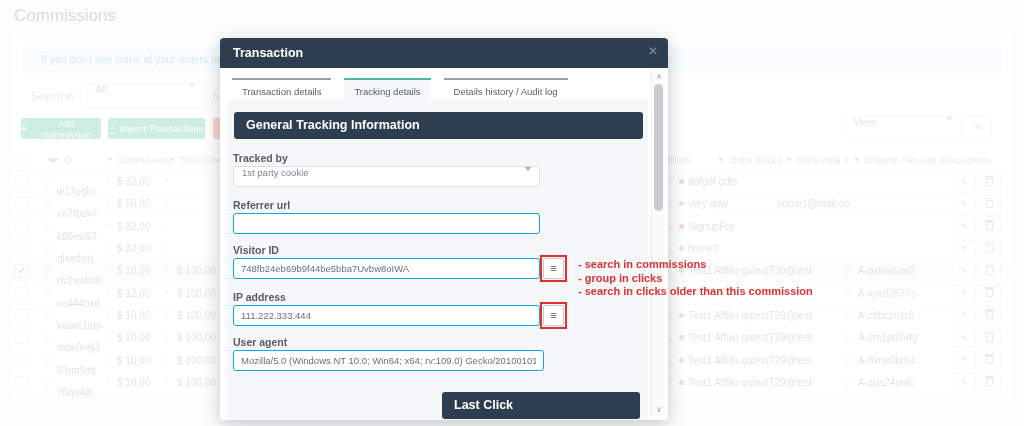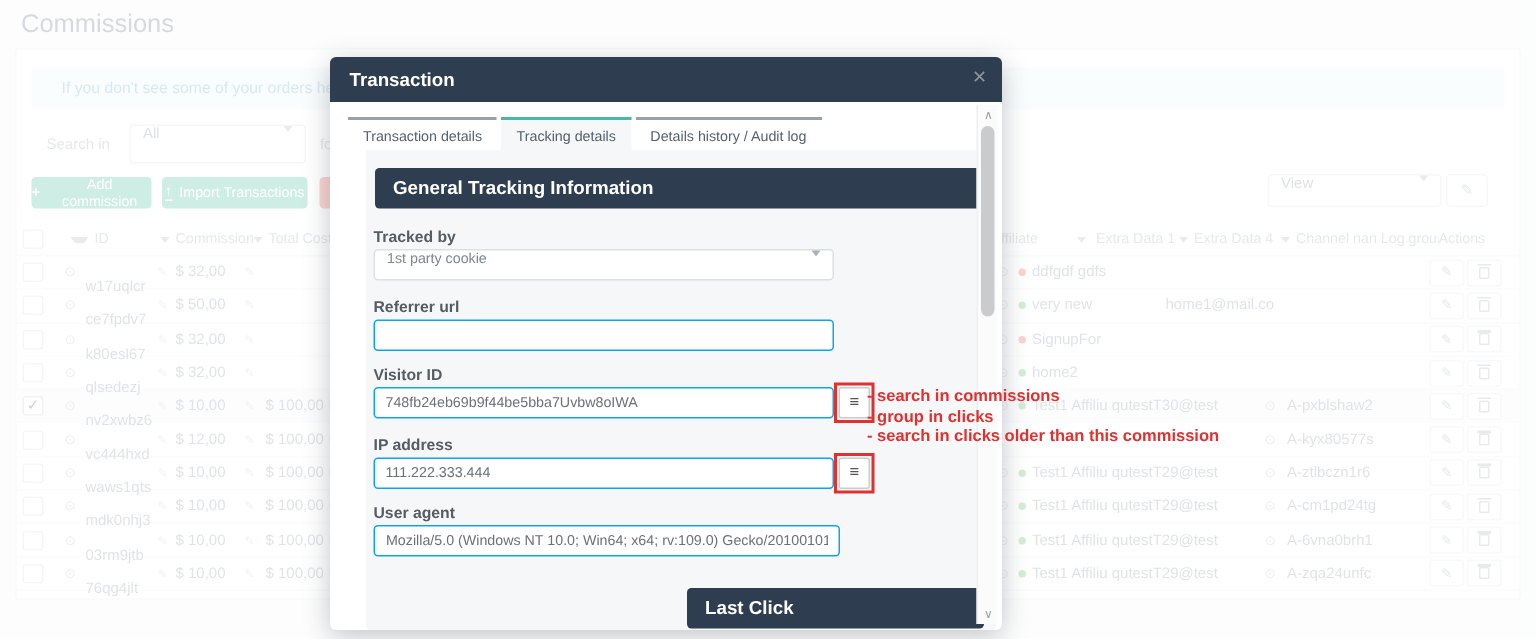--- a/index.html
+++ b/index.html
@@ -59,24 +59,24 @@
   .h-aff { width:57px; } .h-ed1 { width:58px;text-align:center; } .h-ed4 { width:58px; } .h-chan { width:95px; overflow:hidden; } .h-act { width:44px; margin-right:10px; }
 
   
   .backdrop { position:absolute; inset:0; background:rgba(255,255,255,0.75); z-index:2; }
 
   
   .modal { position:absolute; left:220px; top:38px; width:448px; height:382px; z-index:3; background:#fff; border-radius:4px; box-shadow:0 4px 18px rgba(40,50,60,0.28); }
   .modal-header { position:absolute; left:0; top:0; width:100%; height:30px; background:#2e3d4f; border-radius:4px 4px 0 0; display:flex; align-items:center; }
   .modal-title { margin-left:13px; color:#fff; font-size:12.5px; font-weight:bold; }
   .modal-close { position:absolute; right:10px; top:7px; color:#8a94a0; font-size:12px; font-weight:bold; line-height:1; }
-  .tabs { position:absolute; left:12px; top:40px; display:flex; gap:3px;align-items:flex-end; }
+  .tabs { position:absolute; left:12px; top:40px; display:flex; gap:13px;align-items:flex-end; }
   .tab { border-top:2px solid #9aa0a6; padding:6px 10px 5px 10px; font-size:9.5px; color:#55616d; background:transparent; }
   .tab.active { border-top-color:#4db6a2; background:#f6f7f8; }
-  .panel { position:absolute; left:24px; top:62px; width:420px; height:320px; background:#f6f7f8; border-radius:0 0 3px 3px; }
+  .panel { position:absolute; left:8px; top:62px; width:420px; height:320px; background:#f6f7f8; border-radius:0 0 3px 3px; }
   .section-bar { position:absolute; left:6px; top:12px; width:409px; height:27px; background:#2e3d4f; border-radius:3px; color:#fff; font-weight:bold; font-size:12.5px; line-height:27px; padding-left:12px; }
   .f-label { position:absolute; left:5px; font-size:10.5px; font-weight:bold; color:#555c63; }
   .f-input { position:absolute; left:5px; width:307px; height:21px; background:#fff; border:1px solid #0ea5e9; border-radius:3px; font-size:9.5px; color:#6a7178; padding:0 7px; font-family:"Liberation Sans","DejaVu Sans",sans-serif; }
   .f-select { position:absolute; left:5px; width:307px; height:21px; font-size:9.5px; }
   .menu-btn { position:absolute; left:315px; width:21px; height:21px; background:#fff; border:1px solid #c9ccd0; border-radius:2px; color:#555; font-size:11px; line-height:19px; text-align:center; }
   .red-outline { position:absolute; left:312px; width:27px; height:27px; border:2px solid #e03131; z-index:5; }
   .bottom-bar { position:absolute; top:292px; height:27px; background:#2e3d4f; border-radius:3px; color:#fff; font-weight:bold; font-size:12.5px; line-height:27px; padding-left:12px; }
   .bar-first { left:5px; width:198px; }
   .bar-last { left:214px; width:198px; }
   .scrollbar { position:absolute; right:3px; top:32px; width:14px; height:346px; background:#fbfbfc; border-left:1px solid #efefef; }

